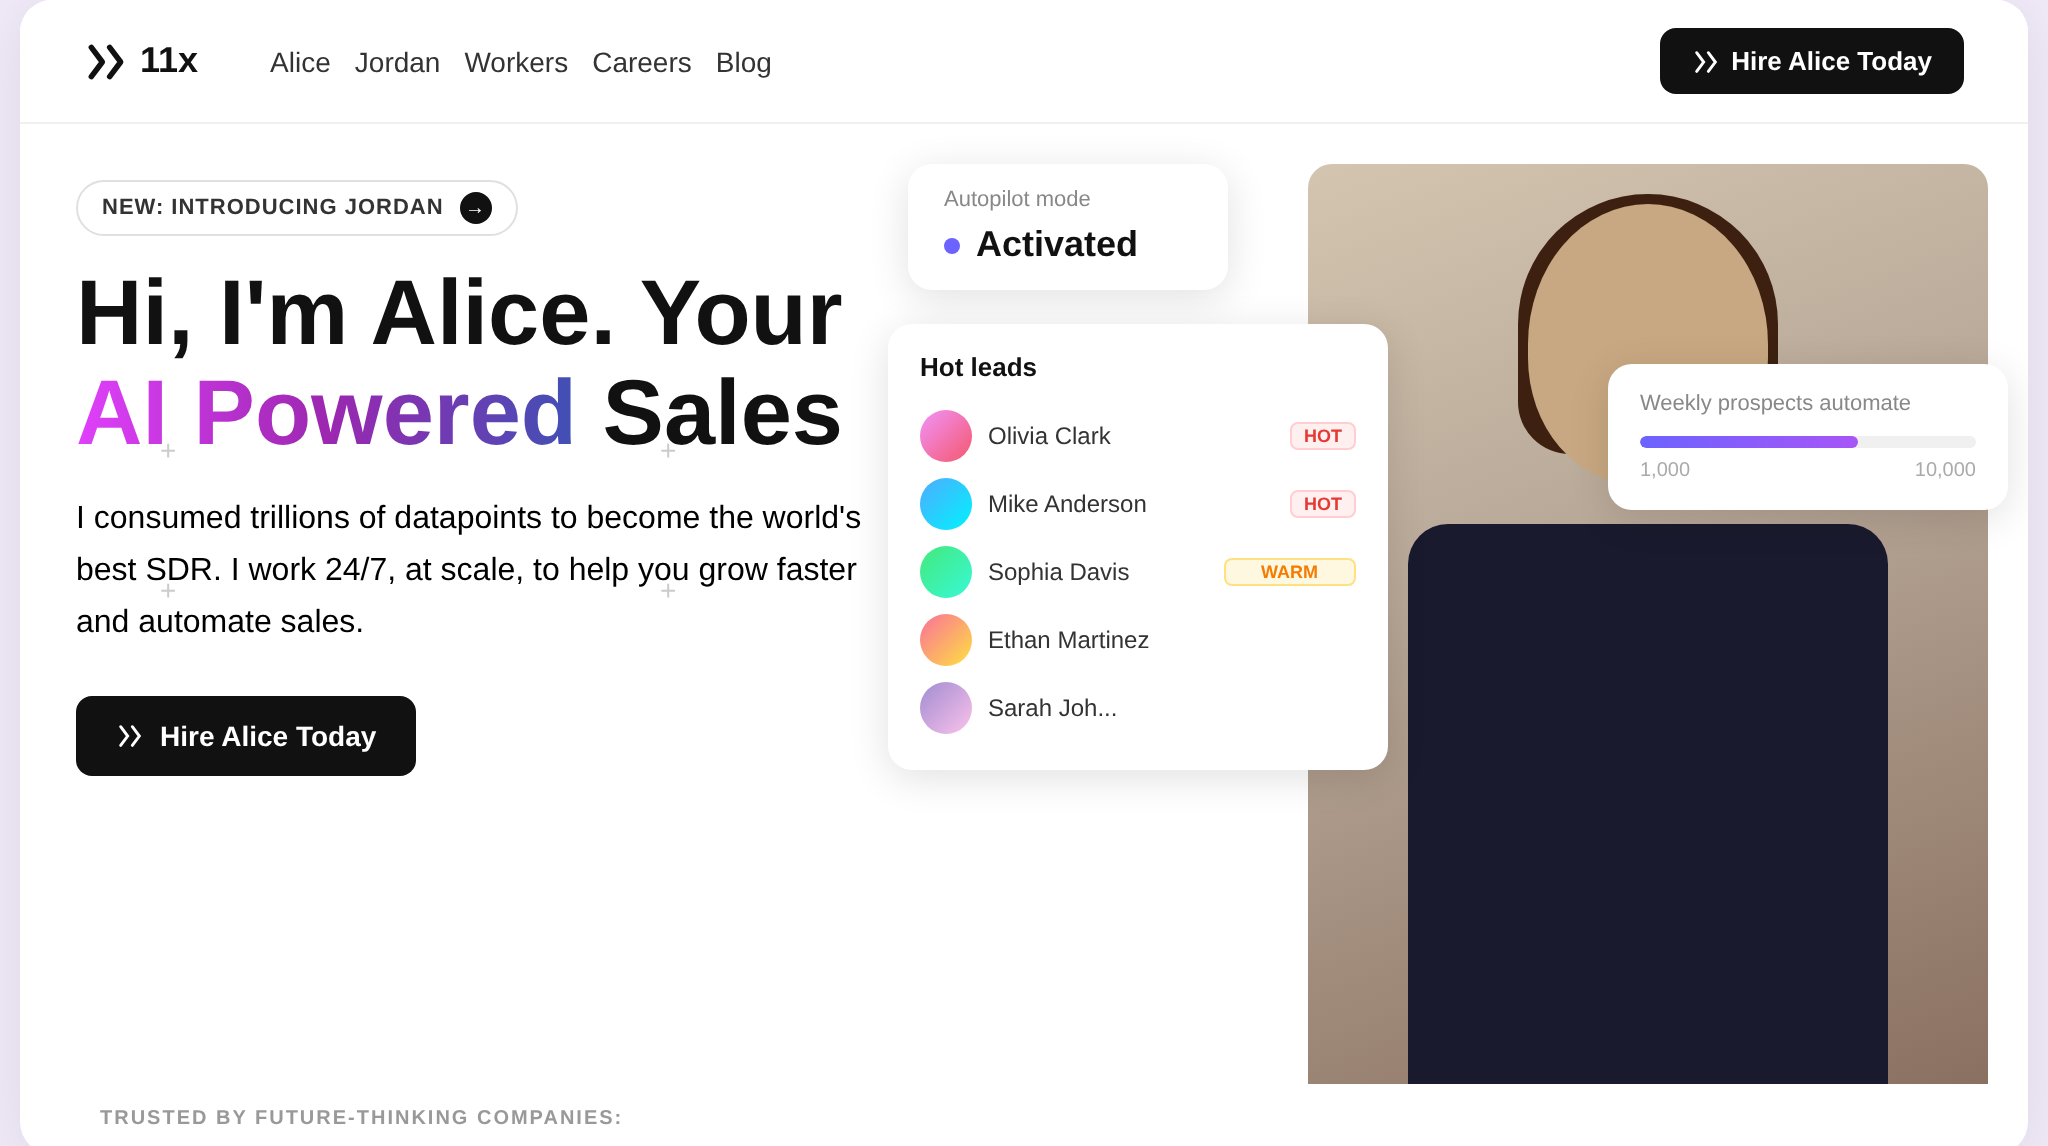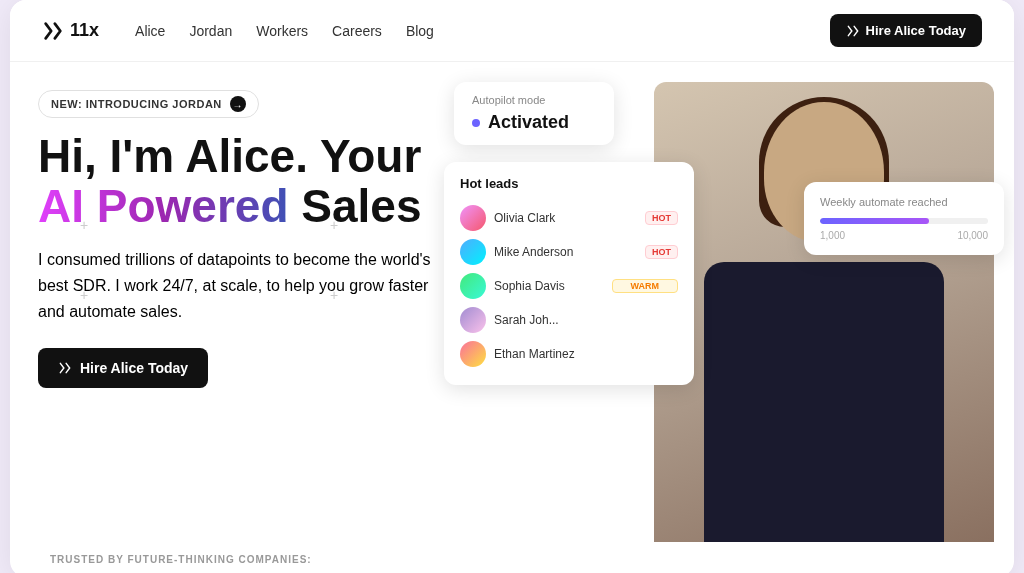--- a/index.html
+++ b/index.html
@@ -40,21 +40,21 @@
       color: #111;
       margin-right: 36px;
       text-align: right;
     }
     .logo-icon {
       width: 22px;
       height: 22px;
     }
     .nav-links {
       display: flex;
-      gap: 24px;
+      gap: 12px;
       flex: 1;
     }
     .nav-link {
       font-size: 14px;
       color: #333;
       cursor: pointer;
       text-decoration: none;
     }
     .nav-cta {
       background: #111;
@@ -441,32 +441,32 @@
           <span class="hot-badge">HOT</span>
         </div>
 
         <div class="lead-item">
           <div class="lead-avatar avatar-3"></div>
           <span class="lead-name">Sophia Davis</span>
           <span class="warm-badge">WARM</span>
         </div>
 
         <div class="lead-item">
+          <div class="lead-avatar avatar-4"></div>
+          <span class="lead-name">Ethan Martinez</span>
+        </div>
+
+        <div class="lead-item">
           <div class="lead-avatar avatar-5"></div>
           <span class="lead-name">Sarah Joh...</span>
         </div>
-
-        <div class="lead-item">
-          <div class="lead-avatar avatar-4"></div>
-          <span class="lead-name">Ethan Martinez</span>
-        </div>
       </div>
 
       <div class="prospects-card">
-        <div class="prospects-title">Weekly automate reached</div>
+        <div class="prospects-title">Weekly prospects automate</div>
         <div class="progress-bar-container">
           <div class="progress-bar-fill"></div>
         </div>
         <div class="prospects-range">
           <span>1,000</span>
           <span>10,000</span>
         </div>
       </div>
 
     </div>

